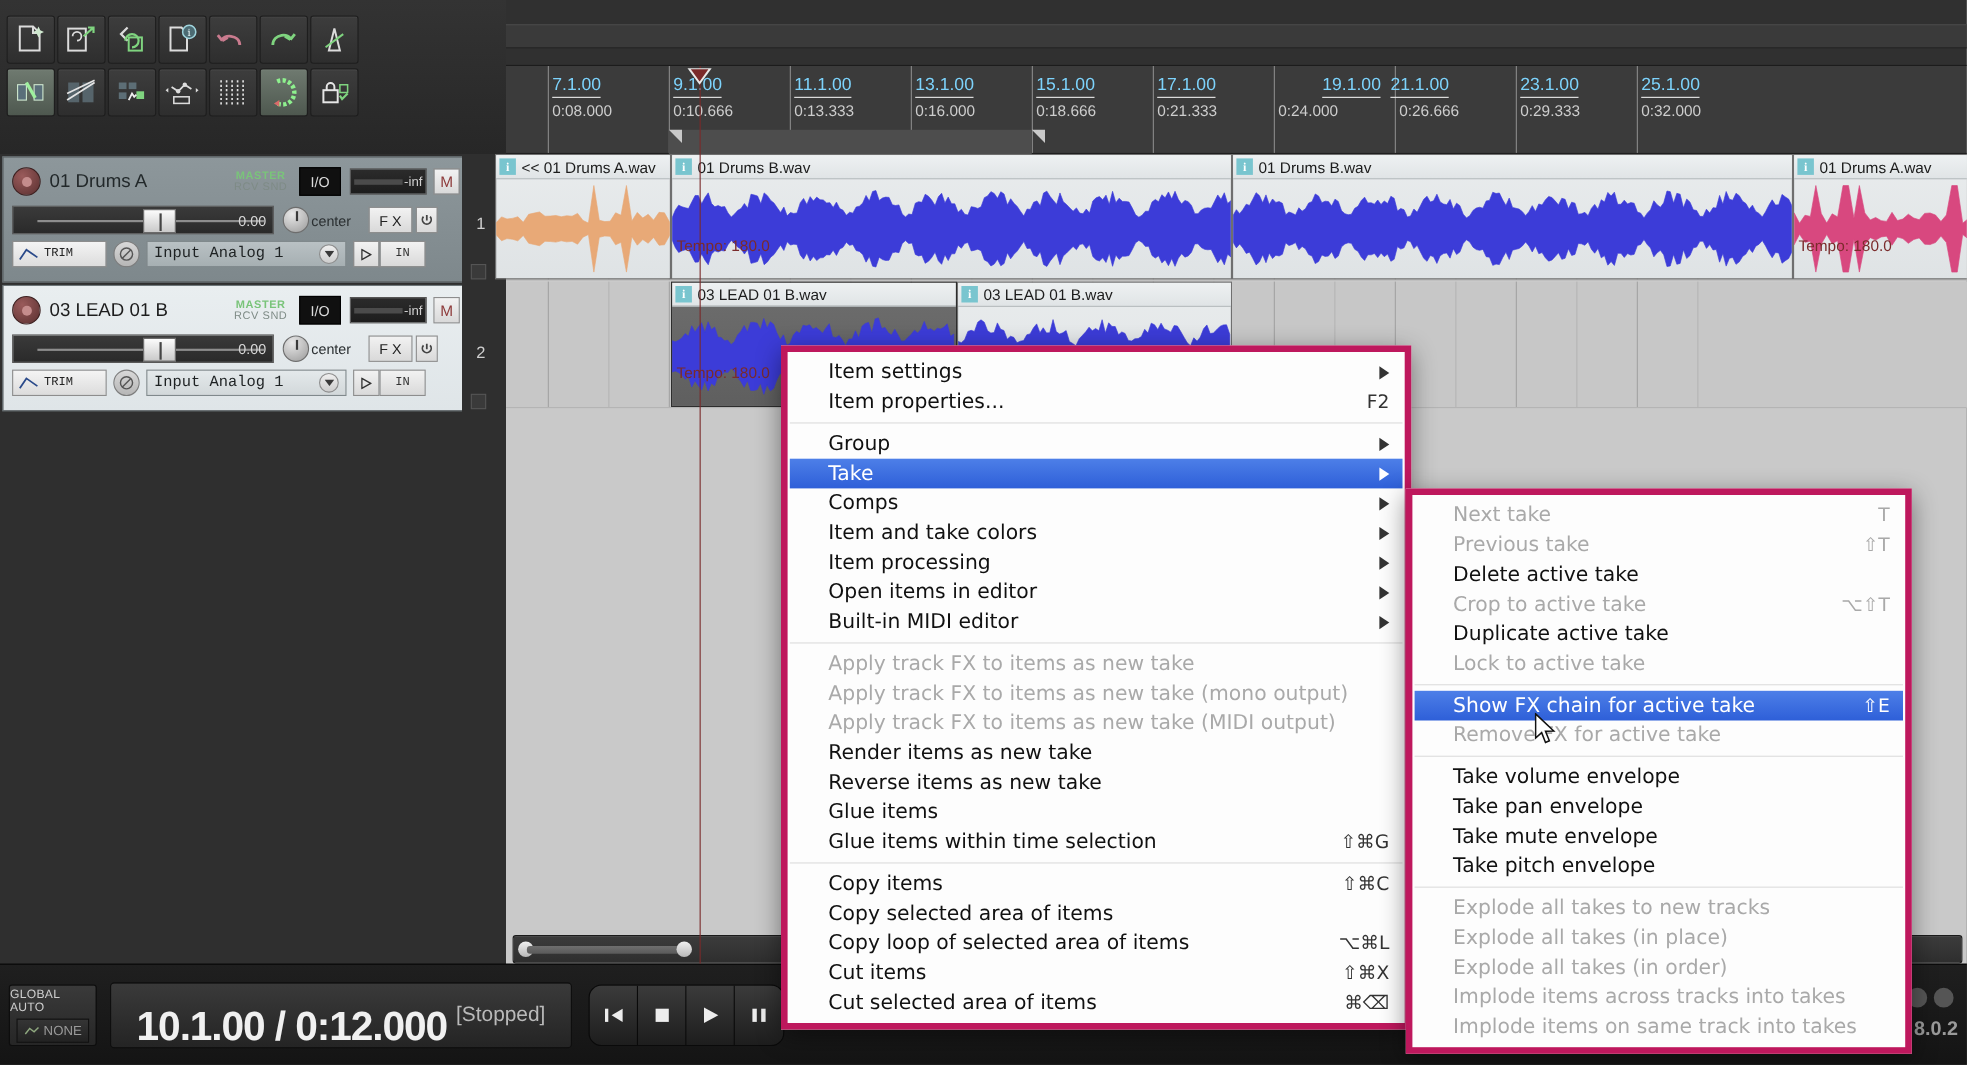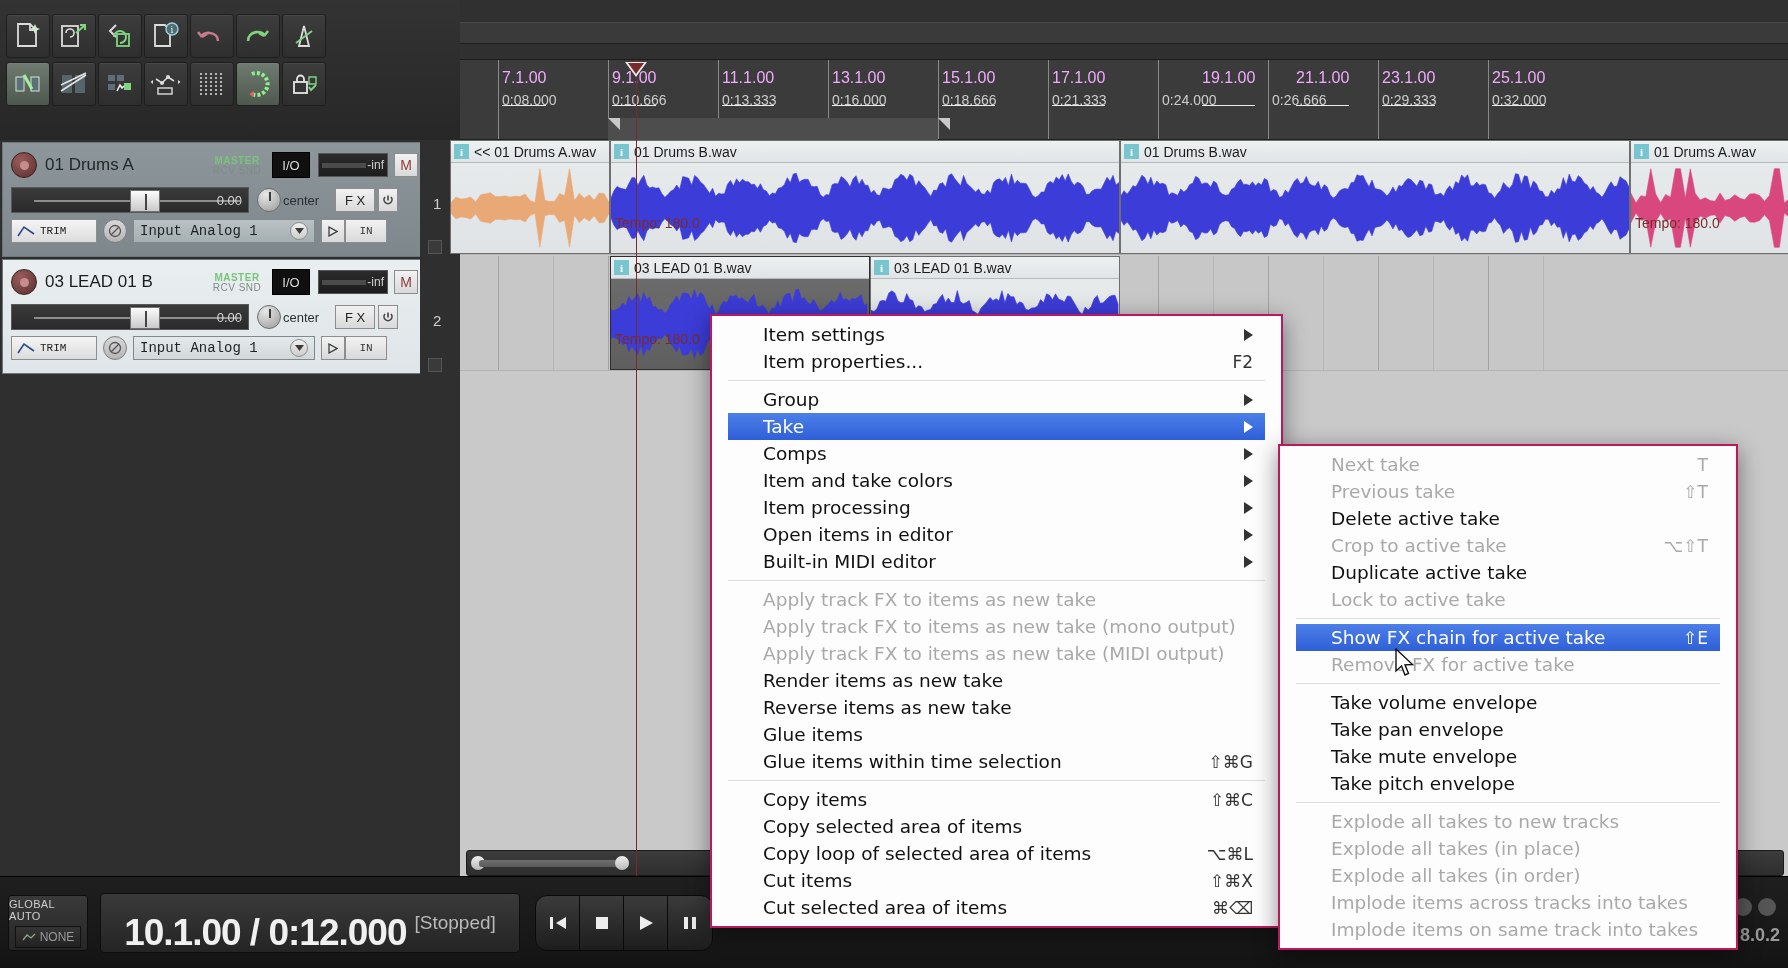--- a/index.html
+++ b/index.html
@@ -90,22 +90,22 @@
 
   
   .arrange { position:absolute; left:460px; top:0; right:0; bottom:92px; background:#c6c6c6; }
   .topstrip { position:absolute; left:0; top:0; right:0; height:60px; background:#303030;
      border-bottom:1px solid #1c1c1c;}
   .topstrip .inner { position:absolute; left:0; top:22px; right:0; height:22px; background:#3a3a3a;
      border-top:1px solid #4a4a4a; border-bottom:1px solid #222;}
   .ruler { position:absolute; left:0; top:60px; right:0; height:80px; background:#3b3b3b;
      border-bottom:1px solid #1f1f1f;}
   .rtick { position:absolute; top:0; bottom:0; width:1px; background:#8a8a8a;}
-  .rlbl { position:absolute; top:10px; font-size:16px; color:#f0abfc; white-space:nowrap;
-     border-bottom:1px solid #ededed; padding-bottom:18px; line-height:1.05;}
+  .rlbl { position:absolute; top:10px; font-size:16px; color:#7dd3fc; white-space:nowrap;
+     border-bottom:1px solid #ededed; padding-bottom:1px; line-height:1.05;}
   .rsub { position:absolute; top:32px; font-size:14px; color:#cdcdcd; white-space:nowrap;}
   .tsel { position:absolute; top:58px; height:22px; background:#4d4d4d;}
 
   .lanes { position:absolute; left:0; top:140px; right:0; bottom:0; background:#c9c9c9;}
   .lane { position:absolute; left:0; right:0; background:#cfcfcf; border-bottom:1px solid #b4b4b4;}
   .lane.l1 { top:0; height:115px; }
   .lane.l2 { top:116px; height:115px; }
   .lanebg { position:absolute; left:0; right:0; top:0; bottom:0; background:#c7c7c7;}
   .gridv { position:absolute; top:0; bottom:0; width:1px; background:rgba(120,120,120,.45);}
   .gridv.minor { background:rgba(140,140,140,.3);}
@@ -158,23 +158,23 @@
   .transport { position:absolute; left:535px; top:18px; height:56px; display:flex;
      background:linear-gradient(#3b3b3b,#1d1d1d); border:1px solid #0a0a0a; border-radius:12px;
      overflow:hidden;}
   .transport div { width:44px; height:100%; display:flex; align-items:center; justify-content:center;
      border-right:1px solid #0a0a0a;}
   .verbadge { position:absolute; right:8px; bottom:22px; font-size:18px; color:#9a9a9a;font-weight:bold;}
   .rightdots { position:absolute; right:12px; bottom:52px; display:flex; gap:6px;}
   .rightdots i { width:18px; height:18px; border-radius:50%; background:#555; display:block;}
 
   
-  .menu { position:absolute; background:#fdfdfd; border:2px solid #be185d;
+  .menu { position:absolute; background:#fdfdfd; border:6px solid #be185d;
      box-shadow:0 6px 22px rgba(0,0,0,.45); z-index:50;
-     font-family:"DejaVu Sans", sans-serif; padding:5px 16px;}
+     font-family:"DejaVu Sans", sans-serif; padding:5px 2px;}
   .menu1 { left:710px; top:314px; width:573px; }
   .menu2 { left:1278px; top:444px; width:460px; }
   .mi { position:relative; height:27px; display:flex; align-items:center; padding:0 12px 0 35px;
      font-size:18.5px; color:#111; white-space:nowrap;}
   .mi.dis { color:#a9a9a9; }
   .mi.hl { background:linear-gradient(#4d7fe8,#2e5fd8); color:#fff;}
   .mi .sc { margin-left:auto; font-size:17px; color:#333; padding-left:28px;}
   .mi.dis .sc { color:#a9a9a9; }
   .mi.hl .sc { color:#fff; }
   .mi .arr { margin-left:auto; width:0; height:0; border-top:6px solid transparent;
@@ -489,21 +489,21 @@
         <div class="rtick" style="left: 478px;"></div>
         <div class="rlbl" style="left: 482px;">15.1.00</div>
         <div class="rsub" style="left: 482px;">0:18.666</div>
         <div class="rtick" style="left: 588px;"></div>
         <div class="rlbl" style="left: 592px;">17.1.00</div>
         <div class="rsub" style="left: 592px;">0:21.333</div>
         <div class="rtick" style="left: 698px;"></div>
         <div class="rlbl" style="left: 702px; margin-left: 40px;">19.1.00</div>
         <div class="rsub" style="left: 702px;">0:24.000</div>
         <div class="rtick" style="left: 808px;"></div>
-        <div class="rlbl" style="left: 836px;">21.1.00</div>
+        <div class="rlbl" style="left: 804px;">21.1.00</div>
         <div class="rsub" style="left: 812px;">0:26.666</div>
         <div class="rtick" style="left: 918px;"></div>
         <div class="rlbl" style="left: 922px;">23.1.00</div>
         <div class="rsub" style="left: 922px;">0:29.333</div>
         <div class="rtick" style="left: 1028px;"></div>
         <div class="rlbl" style="left: 1032px;">25.1.00</div>
         <div class="rsub" style="left: 1032px;">0:32.000</div>
         <div class="tsel" style="left: 148px; width: 330px;"></div>
       </div>
 

